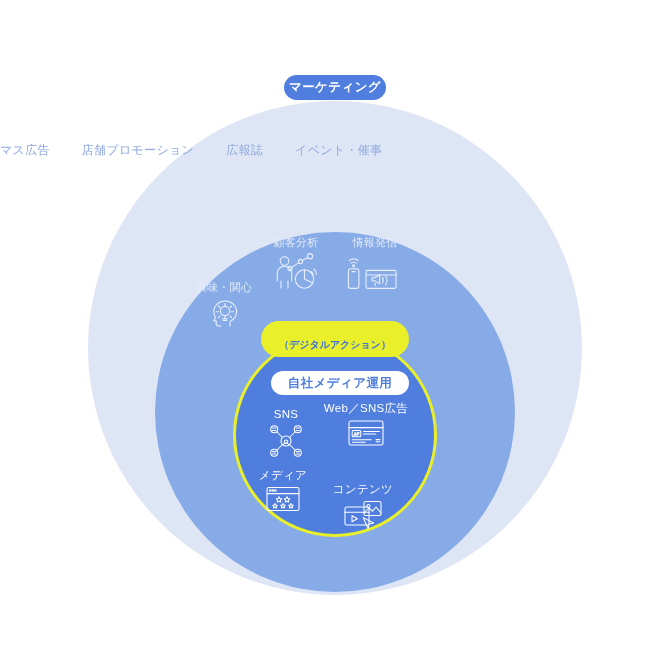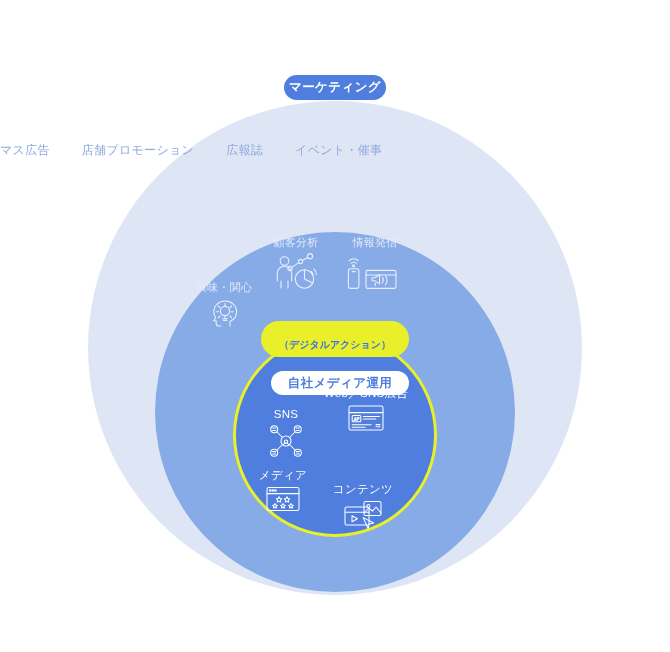--- a/index.html
+++ b/index.html
@@ -139,21 +139,21 @@
   #item-interest     { left: 190px; top: 281px; width: 68px; }
   #item-analytics    { left: 262px; top: 236px; width: 68px; }
   #item-dissemination{ left: 333px; top: 236px; width: 84px; }
   #item-promotion    { left: 400px; top: 275px; width: 76px; }
 
   
   .core .lbl { color: #ffffff; font-size: 11.5px; }
   .core svg  { stroke: #ffffff; }
 
   #item-sns       { left: 258px; top: 407px; width: 56px; }
-  #item-websns-ad { left: 322px; top: 386px; width: 88px; }
+  #item-websns-ad { left: 322px; top: 401px; width: 88px; }
   #item-media     { left: 252px; top: 468px; width: 62px; }
   #item-contents  { left: 324px; top: 468px; width: 78px; margin-top: 14px; }
 </style>
 </head>
 <body>
 
 <div id="stage">
 
   <div class="ring" id="ring-outer"></div>
   <div class="ring" id="ring-middle"></div>

